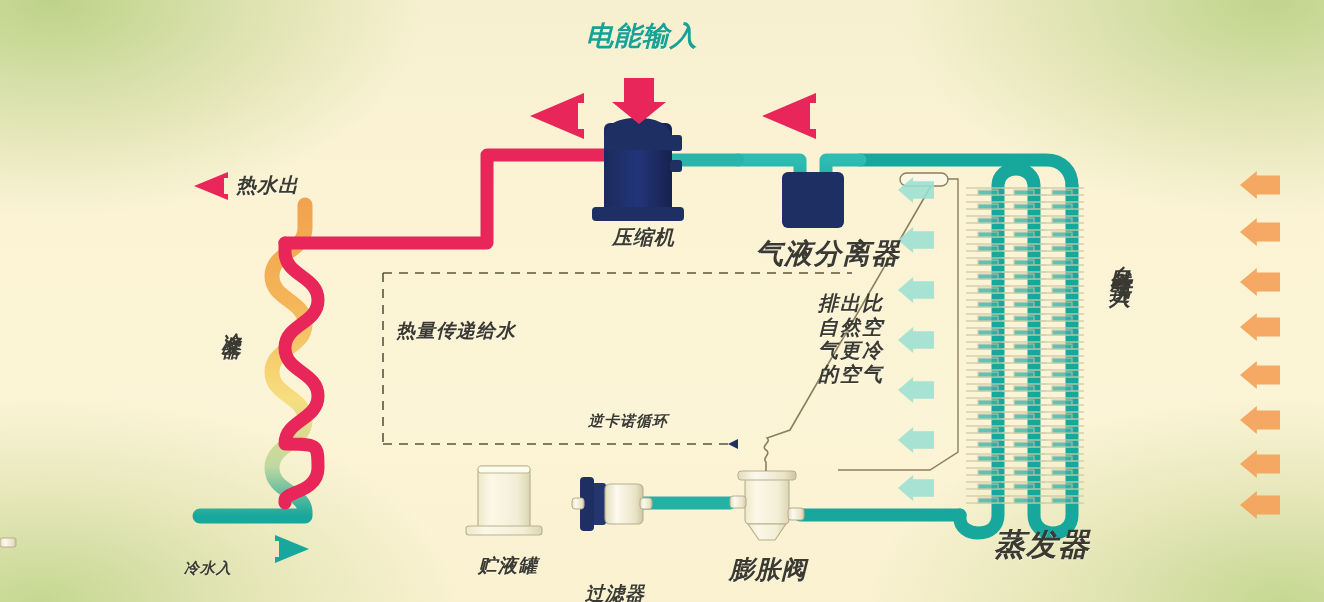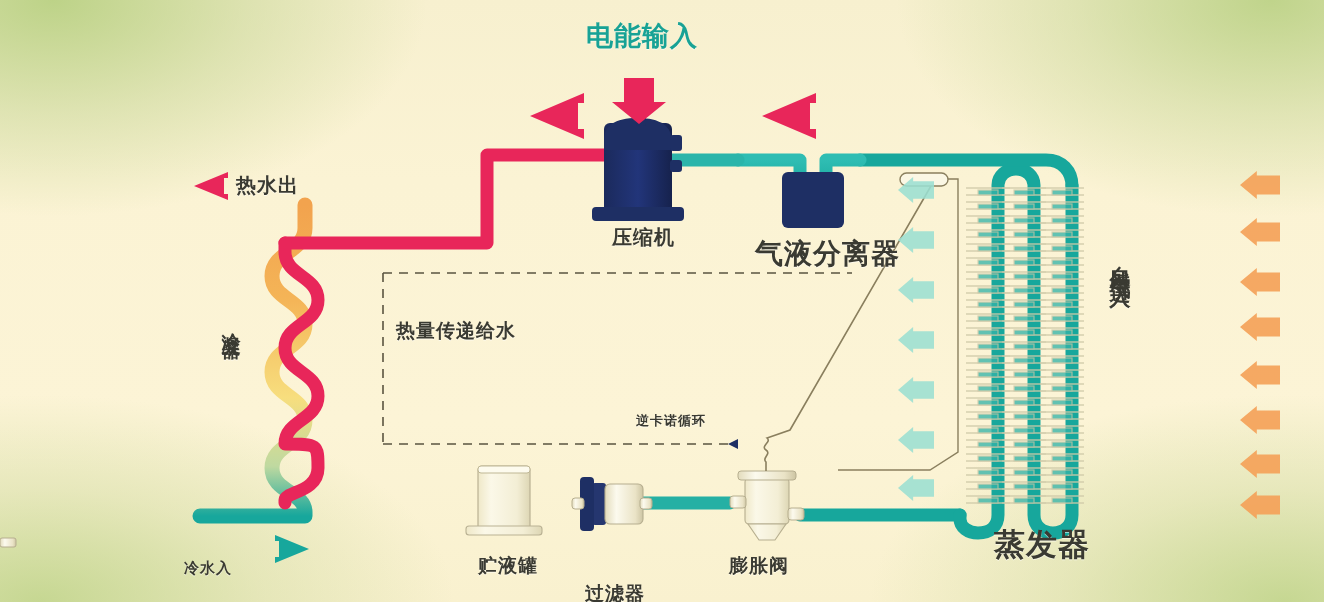--- a/index.html
+++ b/index.html
@@ -12,20 +12,21 @@
     position:relative;
     width:1324px;
     height:602px;
     overflow:hidden;
     background:
       radial-gradient(ellipse 520px 300px at 4% 0%, rgba(176,204,120,0.82) 0%, rgba(190,210,140,0.45) 38%, rgba(250,240,200,0) 72%),
       radial-gradient(ellipse 520px 300px at 96% 0%, rgba(176,204,120,0.78) 0%, rgba(190,210,140,0.42) 38%, rgba(250,240,200,0) 72%),
       radial-gradient(ellipse 560px 280px at 3% 100%, rgba(176,204,120,0.70) 0%, rgba(195,212,145,0.36) 40%, rgba(250,240,200,0) 74%),
       radial-gradient(ellipse 560px 280px at 97% 100%, rgba(176,204,120,0.70) 0%, rgba(195,212,145,0.36) 40%, rgba(250,240,200,0) 74%),
       linear-gradient(180deg,#f7f0cf 0%, #fbf3d4 30%, #fcf4d6 70%, #f9f1cf 100%);
+    font-style: italic;
   }
   #svgroot{position:absolute;left:0;top:0;width:1324px;height:602px;}
   .lbl{
     position:absolute;
     color:#3a3a32;
     font-weight:700;
     letter-spacing:1px;
     white-space:nowrap;
     text-shadow:0 1px 0 rgba(255,255,255,0.55);
   }
@@ -496,19 +497,23 @@
   </svg>
 
   <div class="lbl teal" style="left:586px;top:18px;font-size:27px;">电能输入</div>
   <div class="lbl" style="left:236px;top:172px;font-size:20px;">热水出</div>
   <div class="lbl" style="left:184px;top:559px;font-size:15px;">冷水入</div>
   <div class="lbl vert" style="left:218px;top:318px;font-size:19px;">冷凝器</div>
   <div class="lbl" style="left:612px;top:224px;font-size:20px;">压缩机</div>
   <div class="lbl" style="left:755px;top:235px;font-size:28px;">气液分离器</div>
   <div class="lbl" style="left:478px;top:553px;font-size:19px;">贮液罐</div>
   <div class="lbl" style="left:585px;top:553px;font-size:19px;margin-top:28px;">过滤器</div>
-  <div class="lbl" style="left:729px;top:553px;font-size:19px;">膨胀阀</div>
+  <div class="lbl" style="left:729px;top:553px;font-size:25px;">膨胀阀</div>
   <div class="lbl" style="left:396px;top:318px;font-size:19px;">热量传递给水</div>
-  <div class="lbl" style="left:588px;top:412px;font-size:13px;margin-left:48px;">逆卡诺循环</div>
+  <div class="lbl" style="left:588px;top:412px;font-size:15px;">逆卡诺循环</div>
+  <div class="lbl blk" style="left:818px;top:292px;font-size:20px;letter-spacing:2px;">排出比
+自然空
+气更冷
+的空气</div>
   <div class="lbl vert" style="left:1106px;top:249px;font-size:21px;">自然空气进入</div>
   <div class="lbl" style="left:970px;top:524px;font-size:31px;margin-left:24px;">蒸发器</div>
 
 </div>
 
 </body></html>

